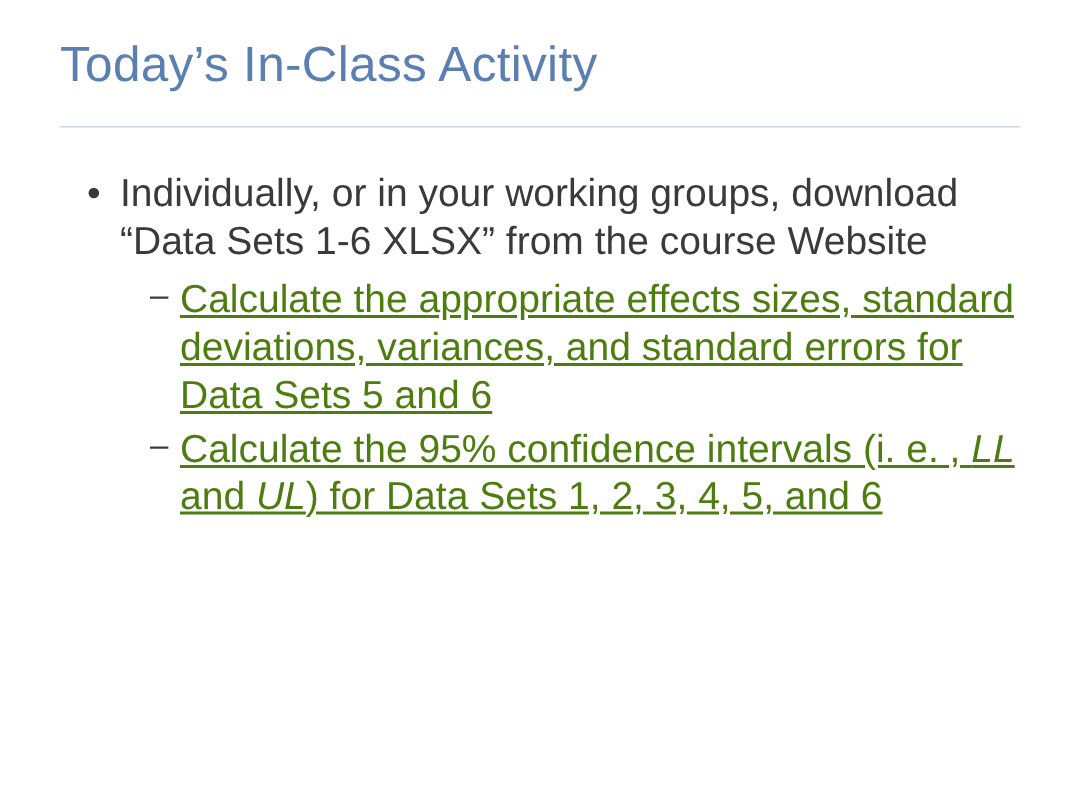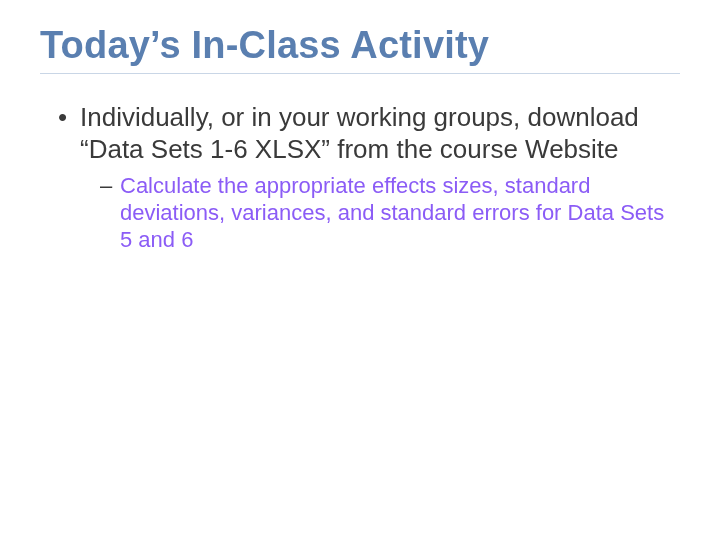--- a/index.html
+++ b/index.html
@@ -11,24 +11,24 @@
     font-family: Verdana, Geneva, sans-serif;
     color: #3a3a3a;
   }
   .slide {
     box-sizing: border-box;
     width: 720px;
     height: 540px;
     padding: 24px 40px 40px 40px;
   }
   .title {
-    font-size: 38px;
+    font-size: 33px;
     color: #5a7fb0;
-    font-weight: 700;
-    margin: 0 0 6px 0;
+    font-weight: 400;
+    margin: 0 0 22px 0;
     letter-spacing: 0.2px;
   }
   .rule {
     border: none;
     border-top: 1px solid #c9d6e6;
     margin: 2px 0 28px 0;
   }
   ul.level1 {
     list-style: none;
     margin: 0;
@@ -50,25 +50,26 @@
     color: #3a3a3a;
     font-size: 26px;
   }
   ul.level2 {
     list-style: none;
     margin: 8px 0 0 0;
     padding: 0 0 0 20px;
   }
   ul.level2 > li {
     position: relative;
-    font-size: 22px;
+    font-size: 26px;
     line-height: 1.22;
-    color: #8b5cf6;
+    color: #4d7c0f;
     padding-left: 20px;
     margin-bottom: 4px;
+    text-decoration: underline;
   }
   ul.level2 > li::before {
     content: "–";
     position: absolute;
     left: 0;
     top: 0;
     color: #3a3a3a;
     font-size: 22px;
   }
   .italic { font-style: italic; }
@@ -80,16 +81,19 @@
   <h1 class="title">Today’s In-Class Activity</h1>
   <hr class="rule">
 
   <ul class="level1">
     <li>
       <span>Individually, or in your working groups, download “Data Sets 1-6 XLSX” from the course Website</span>
       <ul class="level2">
         <li>
           <span>Calculate the appropriate effects sizes, standard deviations, variances, and standard errors for Data Sets 5 and 6</span>
         </li>
+        <li>
+          <span>Calculate the 95% confidence intervals (i. e. , </span><span class="italic">LL</span><span> and </span><span class="italic">UL</span><span>) for Data Sets 1, 2, 3, 4, 5, and 6</span>
+        </li>
       </ul>
     </li>
   </ul>
 </div>
 
 </body></html>

